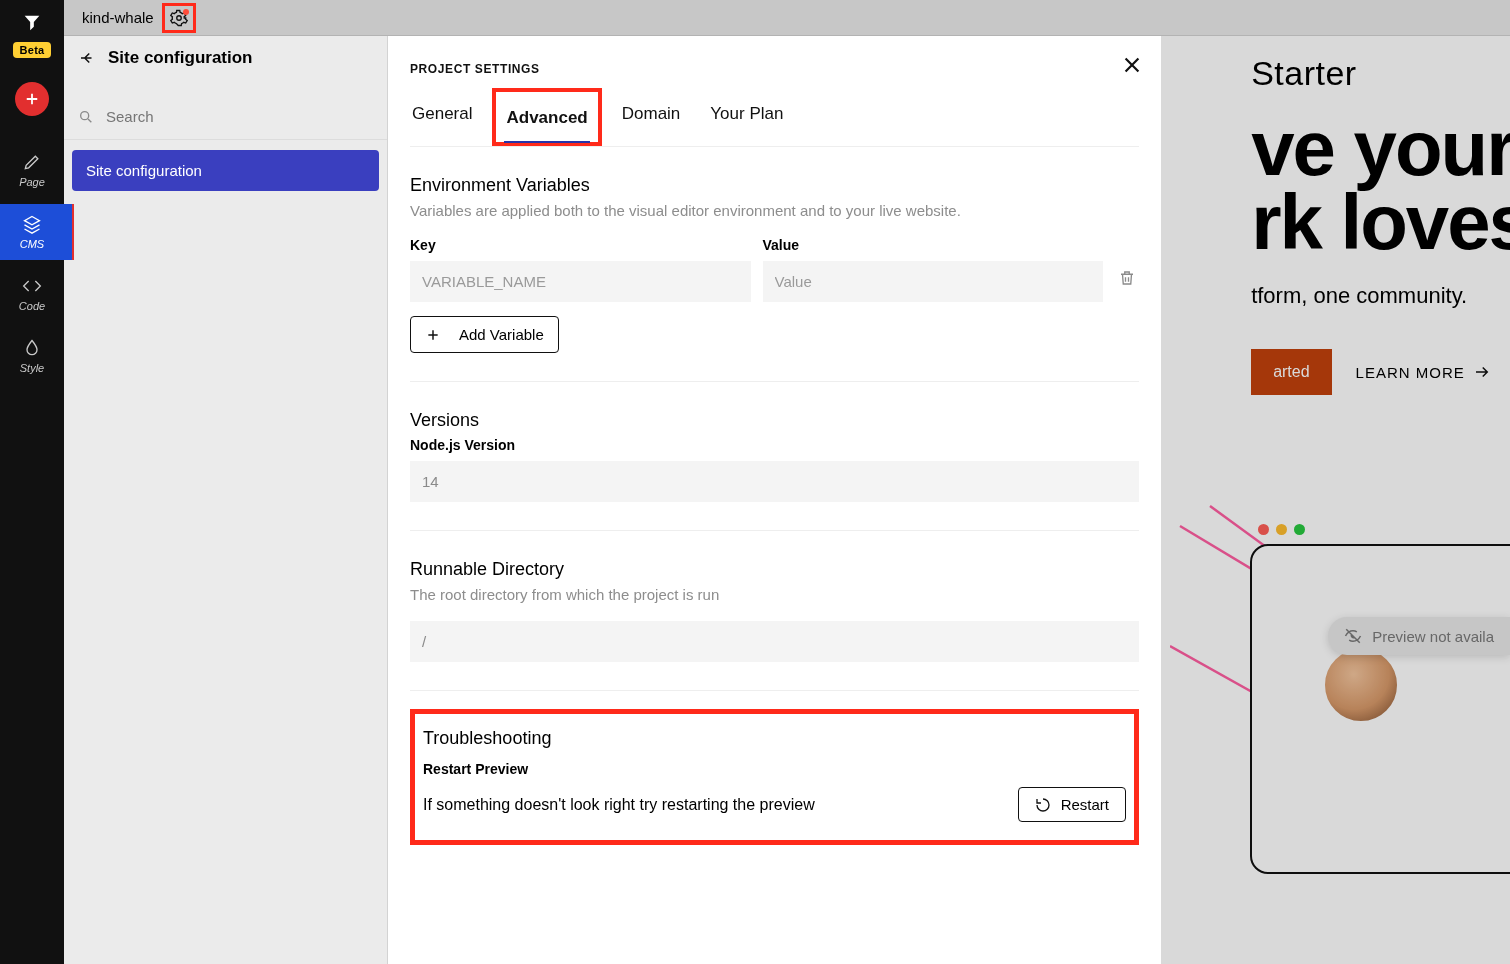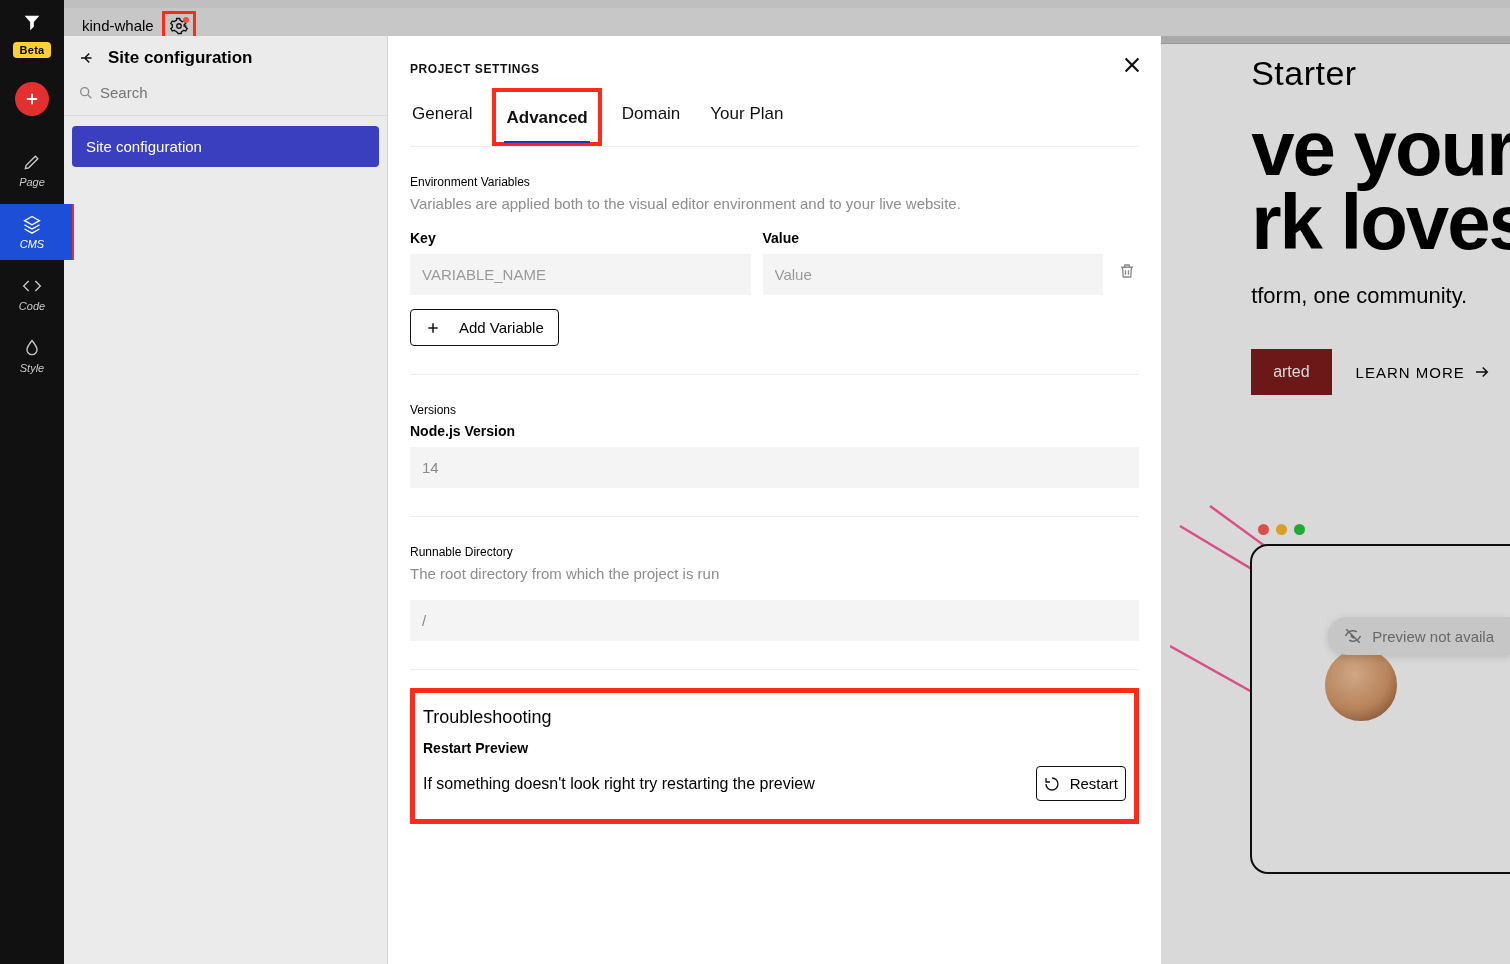--- a/index.html
+++ b/index.html
@@ -23,48 +23,48 @@
   }
   .rail-spacer { height:14px; }
   .rail-item { width:84px; display:flex; flex-direction:column; align-items:center; gap:4px; padding:10px 0; color:#c9c9c9; font-size:11px; cursor:pointer; position:relative;font-style:italic; }
   .rail-item svg { width:20px; height:20px; stroke:#c9c9c9; fill:none; stroke-width:1.6; }
   .rail-item.active { background:#1d4ed8; color:#fff; }
   .rail-item.active::after{content:"";position:absolute;right:0;top:0;bottom:0;width:2px;background:#e22f2f;}
   .rail-item.active svg { stroke:#fff; fill:#e22f2f; }
 
   
   .topbar {
-    position:absolute; left:64px; right:0; top:8px; height:36px; background:#c7c7c7; border-bottom:1px solid #b3b3b3;
+    position:absolute; left:64px; right:0; top:0; height:36px; background:#c7c7c7; border-bottom:1px solid #b3b3b3;
     display:flex; align-items:center; padding:0 18px; gap:8px; font-size:15px; color:#000; z-index:2;
   }
   .gearwrap { position:relative; width:34px; height:30px; display:flex; align-items:center; justify-content:center; border:3px solid #ff2a1a; }
   .gearwrap svg { width:18px; height:18px; }
   .gearwrap .dot { position:absolute; top:3px; right:4px; width:6px; height:6px; background:#ff4d3a; border-radius:50%; }
 
   
   .leftpanel {
     position:absolute; left:64px; top:36px; bottom:0; width:324px; background:#ebebeb; border-right:1px solid #d3d3d3; z-index:2;
   }
   .lp-head { display:flex; align-items:center; gap:12px; padding:12px 14px; font-size:17px; font-weight:600; }
   .lp-head svg { width:18px; height:18px; }
-  .lp-search { display:flex; align-items:center; gap:6px; padding:4px 14px 14px 14px; border-bottom:1px solid #dcdcdc; color:#8a8a8a; }
+  .lp-search { display:flex; align-items:center; gap:12px; padding:4px 14px 14px 14px; border-bottom:1px solid #dcdcdc; color:#8a8a8a;margin-top:24px; }
   .lp-search input { border:none; background:transparent; outline:none; font-size:15px; flex:1; color:#333; }
   .lp-item { margin:10px 8px; padding:12px 14px; border-radius:4px; cursor:pointer; font-size:15px; }
   .lp-item.selected { background:#3a3fbf; color:#fff; }
 
   
   .preview-bg {
     position:absolute; left:388px; right:0; top:36px; bottom:0; background:#fff; z-index:1; overflow:hidden;
   }
   .preview-hero { position:absolute; right:-20px; top:18px; width:auto; text-align:left; }
   .preview-hero .starter { font-size:34px; font-weight:500; margin-bottom:18px; letter-spacing:.5px; }
   .preview-hero h1 { font-size:78px; font-weight:700; line-height:.95; letter-spacing:-2px; }
   .preview-hero .sub { font-size:22px; margin-top:24px; }
   .preview-hero .actions { margin-top:40px; display:flex; gap:24px; align-items:center; }
-  .btn-primary { background:#7f1d1d; color:#fff; padding:14px 22px; font-size:16px; border:none; cursor:pointer; }
+  .btn-primary { background:#c2410c; color:#fff; padding:14px 22px; font-size:16px; border:none; cursor:pointer; }
   .btn-link { font-size:15px; letter-spacing:1px; display:flex; align-items:center; gap:8px; cursor:pointer; }
   .preview-card {
     position:absolute; right:-130px; top:508px; width:390px; height:330px; background:#fff; border:2px solid #111; border-radius:18px;
     box-shadow:0 0 0 6px rgba(0,0,0,0);
   }
   .traffic { position:absolute; top:-22px; left:6px; display:flex; gap:7px; }
   .traffic span{width:11px;height:11px;border-radius:50%;}
   .traffic .r{background:#ff5f57;} .traffic .y{background:#febc2e;} .traffic .g{background:#28c840;}
   .avatar-circle {
     position:absolute; right:110px; top:610px; width:78px; height:78px; border-radius:50%;
@@ -88,39 +88,39 @@
   .m-title { font-size:12px; font-weight:700; letter-spacing:.6px; color:#111; }
   .m-close { position:absolute; right:18px; top:18px; cursor:pointer; }
   .m-close svg{width:22px;height:22px;}
   .tabs { display:flex; gap:26px; margin-top:18px; border-bottom:1px solid #eee; }
   .tab { padding:10px 2px 14px 2px; font-size:17px; color:#111; cursor:pointer; position:relative; }
   .tab.active { font-weight:700; }
   .tab.active::after{content:"";position:absolute;left:0;right:0;bottom:-1px;height:2px;background:#2733a8;}
   .tab-highlight { border:4px solid #ff2a1a; padding:6px 8px 0 8px; margin:-6px -8px 0 -8px; }
 
   .section { padding-top:28px; }
-  .section h3 { font-size:12px; font-weight:500; margin-bottom:6px; }
+  .section h3 { font-size:18px; font-weight:500; margin-bottom:6px; }
   .section .desc { color:#8d8d8d; font-size:15px; margin-bottom:18px; }
   .sublabel { font-weight:700; font-size:14px; margin-bottom:8px; }
   .row2 { display:flex; gap:12px; align-items:flex-start; }
   .field { flex:1; }
   .input {
     width:100%; background:#f4f4f4; border:none; padding:12px 12px; font-size:15px; color:#111; outline:none;
   }
   .input::placeholder{color:#9a9a9a;}
   .trashwrap{width:24px;display:flex;align-items:center;justify-content:center;padding-top:10px;color:#8a8a8a;cursor:pointer;}
   .btn-outline {
     margin-top:14px; display:inline-flex; align-items:center; gap:18px; border:1.5px solid #111; background:#fff;
     padding:9px 14px; font-size:15px; cursor:pointer; border-radius:4px;
   }
   hr.sep { border:none; border-top:1px solid #eee; margin:28px 0 0 0; }
 
   .trouble-box { border:5px solid #ff2a1a; padding:14px 8px 18px 8px; margin-top:18px; }
   .trouble-row { display:flex; align-items:center; justify-content:space-between; gap:20px; margin-top:10px; }
-  .btn-restart { display:inline-flex; align-items:center; gap:10px; border:1.5px solid #111; padding:8px 7px; font-size:15px; cursor:pointer; background:#fff; border-radius:4px; }
+  .btn-restart { display:inline-flex; align-items:center; gap:10px; border:1.5px solid #111; padding:8px 16px; font-size:15px; cursor:pointer; background:#fff; border-radius:4px; }
 
 </style>
 </head>
 <body>
 
 <div class="rail">
   <div class="rail-logo">
     <svg viewBox="0 0 24 24" width="22" height="22">
         <path d="M4 4h16l-6 7v5l-4 4v-9L4 4z"></path>
       </svg>

